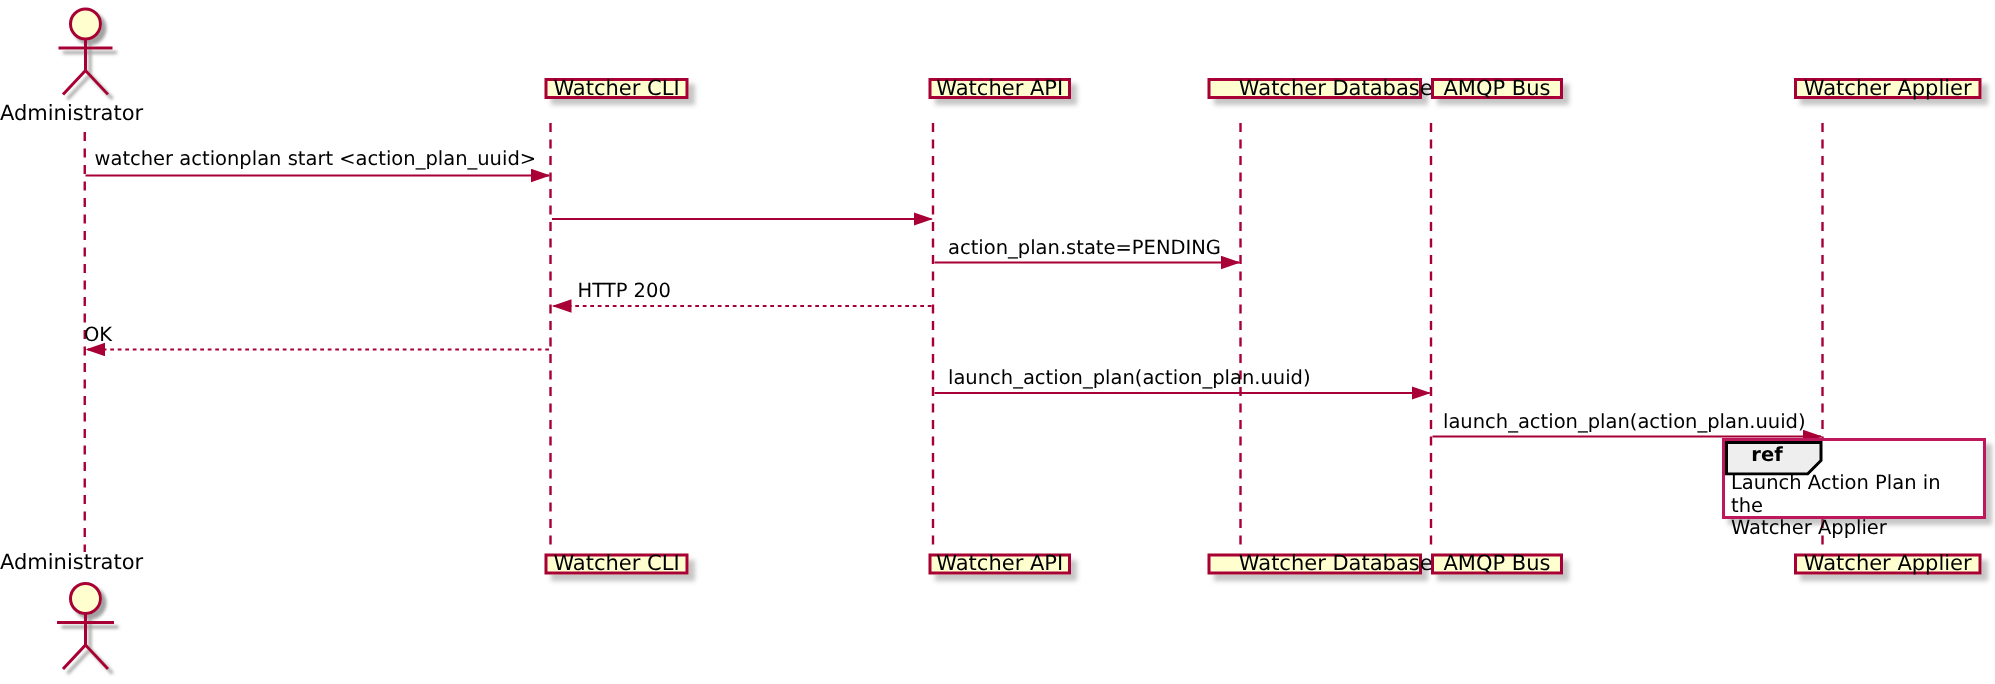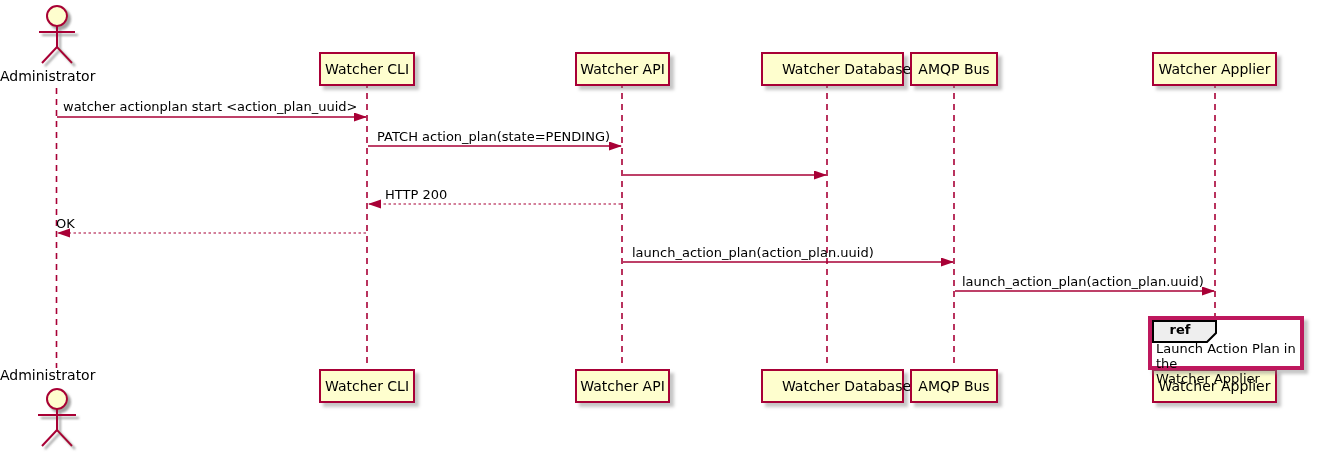--- a/index.html
+++ b/index.html
@@ -16,26 +16,26 @@
   #diagram svg{position:absolute;left:0;top:0;z-index:1;}
 
   .ll{stroke:var(--accent,#A80036);stroke-width:1.6;stroke-dasharray:6,5;fill:none;}
   .ar{stroke:var(--accent,#A80036);stroke-width:1.4;fill:none;}
   .ard{stroke:var(--accent,#A80036);stroke-width:1.2;stroke-dasharray:2.5,2.5;fill:none;}
   .mfill{fill:var(--accent,#A80036);}
   .actor-stroke{stroke:var(--accent,#A80036);stroke-width:2;fill:none;}
   .actor-head{stroke:var(--accent,#A80036);stroke-width:2;fill:var(--participant-fill,#FEFECE);}
 
   .pbox{
-    position:absolute;z-index:2;height:34px;box-sizing:border-box;
+    position:absolute;z-index:2;height:14px;box-sizing:border-box;
     background:var(--participant-fill,#FEFECE);
     border:2px solid var(--accent,#A80036);
     box-shadow:4px 4px 3px rgba(128,128,128,0.45);
     display:flex;align-items:center;justify-content:center;
-    font-size:14px;white-space:nowrap;
+    font-size:14px;white-space:nowrap;margin-left:44px;
   }
   .ptop{top:52px;}
   .pbot{top:369px;}
   .p0{left:319px;width:96px;}
   .p1{left:575px;width:95px;}
   .p2{left:761px;width:143px;padding-left:28px;}
   .p3{left:910px;width:88px;}
   .p4{left:1152px;width:125px;}
 
   .actor-label{position:absolute;z-index:2;left:0;width:114px;text-align:left;font-size:14px;white-space:nowrap;}
@@ -45,23 +45,23 @@
   .msg{position:absolute;z-index:2;font-size:13px;white-space:nowrap;line-height:14px;}
   .m0{left:63px;top:100px;text-align:center;}
   .m1{left:377px;top:130px;}
   .m2{left:632px;top:159px;}
   .m3{left:385px;top:188px;}
   .m4{left:56px;top:217px;}
   .m5{left:632px;top:246px;}
   .m6{left:962px;top:275px;}
 
   .ref-frag{
-    position:absolute;z-index:3;left:1148px;top:316px;width:156px;height:54px;
+    position:absolute;z-index:3;left:1148px;top:292px;width:176px;height:54px;
     box-sizing:border-box;background:var(--ref-fill,#FFFFFF);
-    border:4px solid #be185d;
+    border:2px solid #be185d;
     box-shadow:4px 4px 3px rgba(128,128,128,0.45);
   }
   .ref-head-svg{position:absolute;left:-2px;top:-2px;}
   .ref-kw{
     position:absolute;left:0;top:0;width:56px;height:19px;
     font-weight:bold;font-size:13px;text-align:center;line-height:19px;z-index:4;
   }
   .ref-body{
     position:absolute;left:0;top:20px;width:100%;
     padding:1px 4px;box-sizing:border-box;
@@ -124,21 +124,21 @@
   <div class="pbox ptop p3">AMQP Bus</div>
   <div class="pbox ptop p4">Watcher Applier</div>
 
   <div class="pbox pbot p0">Watcher CLI</div>
   <div class="pbox pbot p1">Watcher API</div>
   <div class="pbox pbot p2">Watcher Database</div>
   <div class="pbox pbot p3">AMQP Bus</div>
   <div class="pbox pbot p4">Watcher Applier</div>
 
   <div class="msg m0">watcher actionplan start &lt;action_plan_uuid&gt;</div>
-  <div class="msg m1">PATCH action_plan(state=PENDING)</div>
+  <div class="msg m2">action_plan.state=PENDING</div>
   <div class="msg m3">HTTP 200</div>
   <div class="msg m4">OK</div>
   <div class="msg m5">launch_action_plan(action_plan.uuid)</div>
   <div class="msg m6">launch_action_plan(action_plan.uuid)</div>
 
   <div class="ref-frag">
     <svg class="ref-head-svg" width="66" height="23" viewBox="0 0 66 23">
       <polygon points="1,1 64,1 64,13 55,22 1,22" fill="#EEEEEE" stroke="#000000" stroke-width="2" style="fill:var(--ref-header-fill,#EEEEEE);"></polygon>
     </svg>
     <div class="ref-kw">ref</div>

